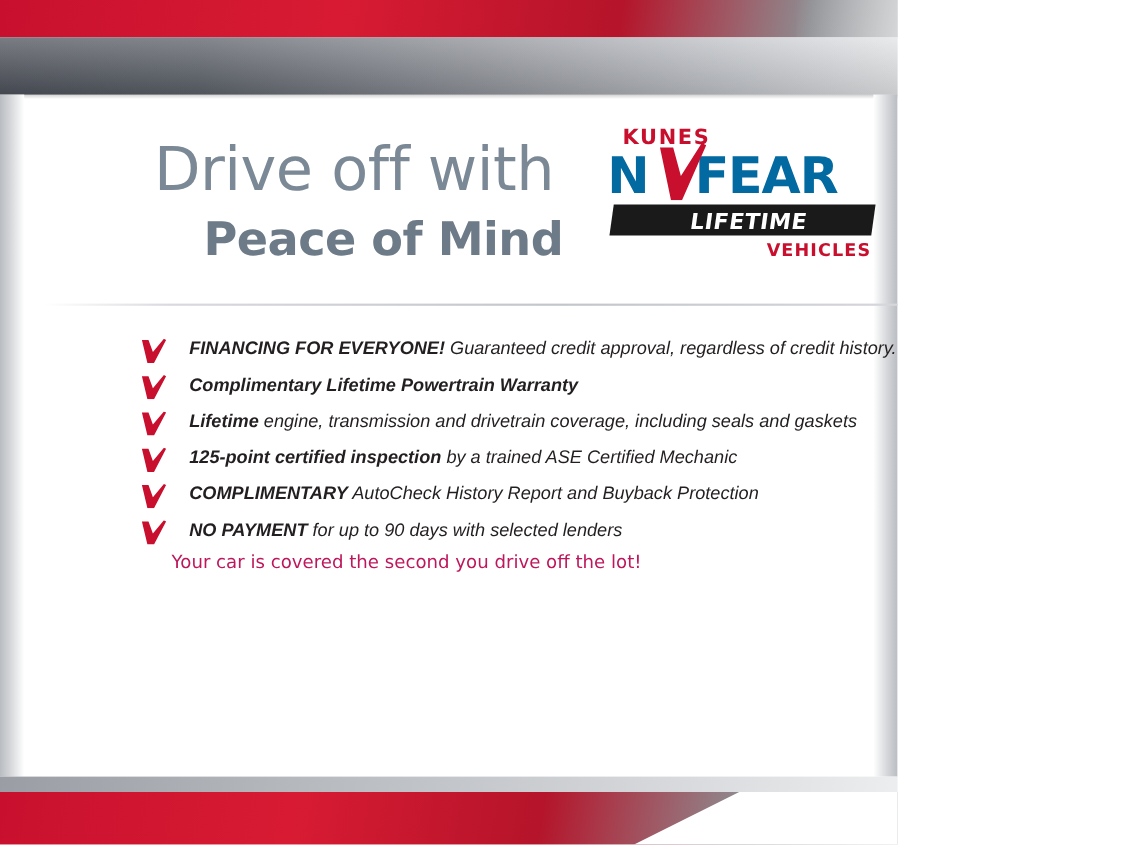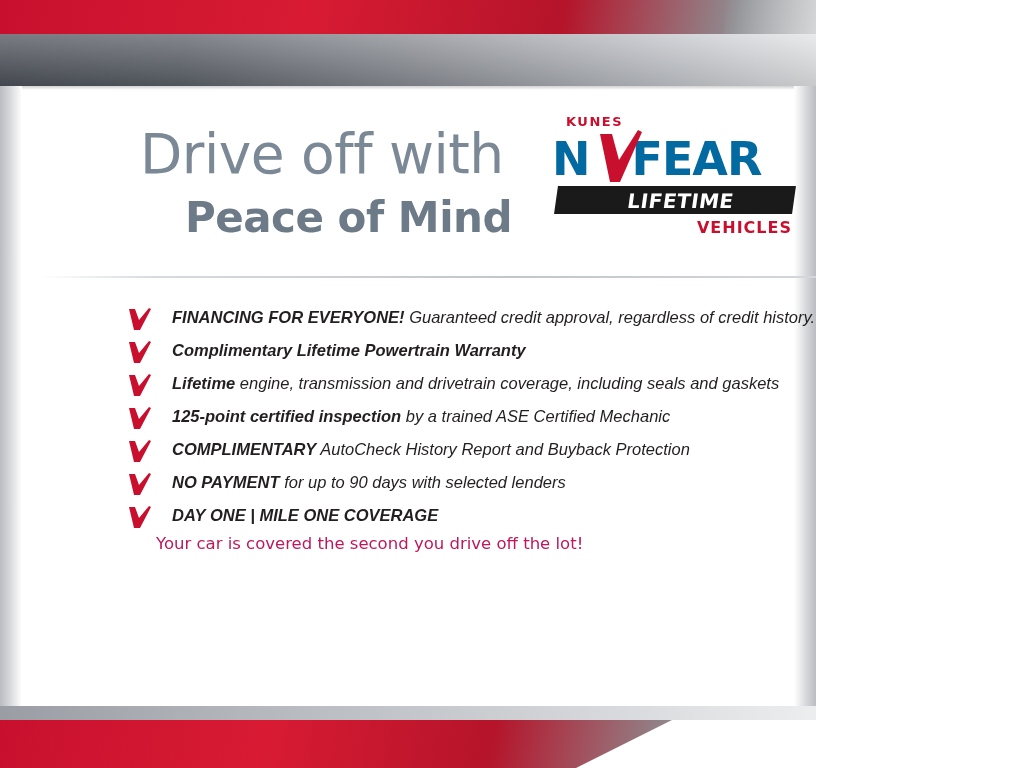--- a/index.html
+++ b/index.html
@@ -142,21 +142,21 @@
     right: 18px;
     top: 108px;
     width: 250px;
     height: 140px;
   }
   .logo .kunes {
     position: absolute;
     top: 6px;
     left: 18px;
     font-family: "DejaVu Sans", sans-serif;
-    font-size: 13px;
+    font-size: 19px;
     font-weight: 700;
     color: #c8102e;
     letter-spacing: 1.5px;
   }
   .logo .nofear {
     position: absolute;
     top: 24px;
     left: 4px;
     font-family: "DejaVu Sans", sans-serif;
     font-size: 46px;
@@ -344,30 +344,20 @@
       <span class="bullet-check">
         <svg width="24" height="22" viewBox="0 0 24 22">
             <path d="M1 1 L7 1 L11 12 L21 0 L23 1 L12 22 L6 22 Z" fill="#c8102e"></path>
           </svg>
       </span>
       <span class="bullet-text">
         <span class="b">NO PAYMENT</span><span> for up to 90 days with selected lenders</span>
       </span>
     </div>
 
-    <div class="bullet-row">
-      <span class="bullet-check">
-        <svg width="24" height="22" viewBox="0 0 24 22">
-            <path d="M1 1 L7 1 L11 12 L21 0 L23 1 L12 22 L6 22 Z" fill="#c8102e"></path>
-          </svg>
-      </span>
-      <span class="bullet-text">
-        <span class="b">DAY ONE  |  MILE ONE COVERAGE</span><span></span>
-      </span>
-    </div>
     <div class="bullet-sub">Your car is covered the second you drive off the lot!</div>
 
   </div>
 
   <div class="band-bottom-grey"></div>
   <div class="band-bottom-red"></div>
   <div class="band-bottom-white-notch"></div>
 
 </div>
 

